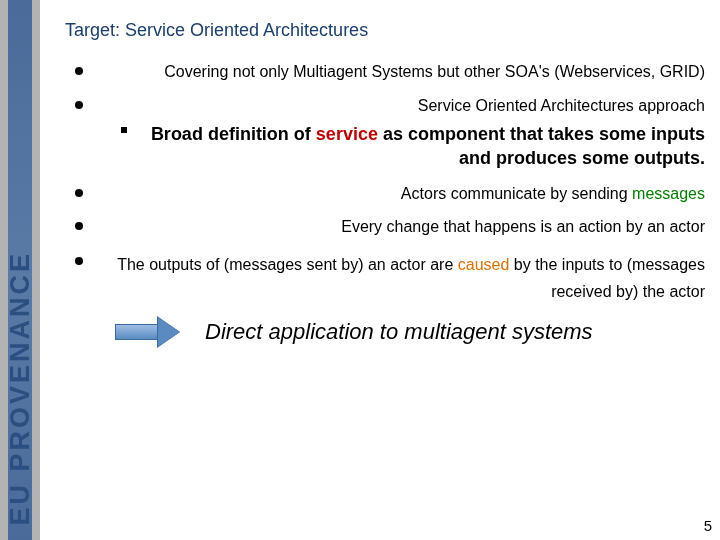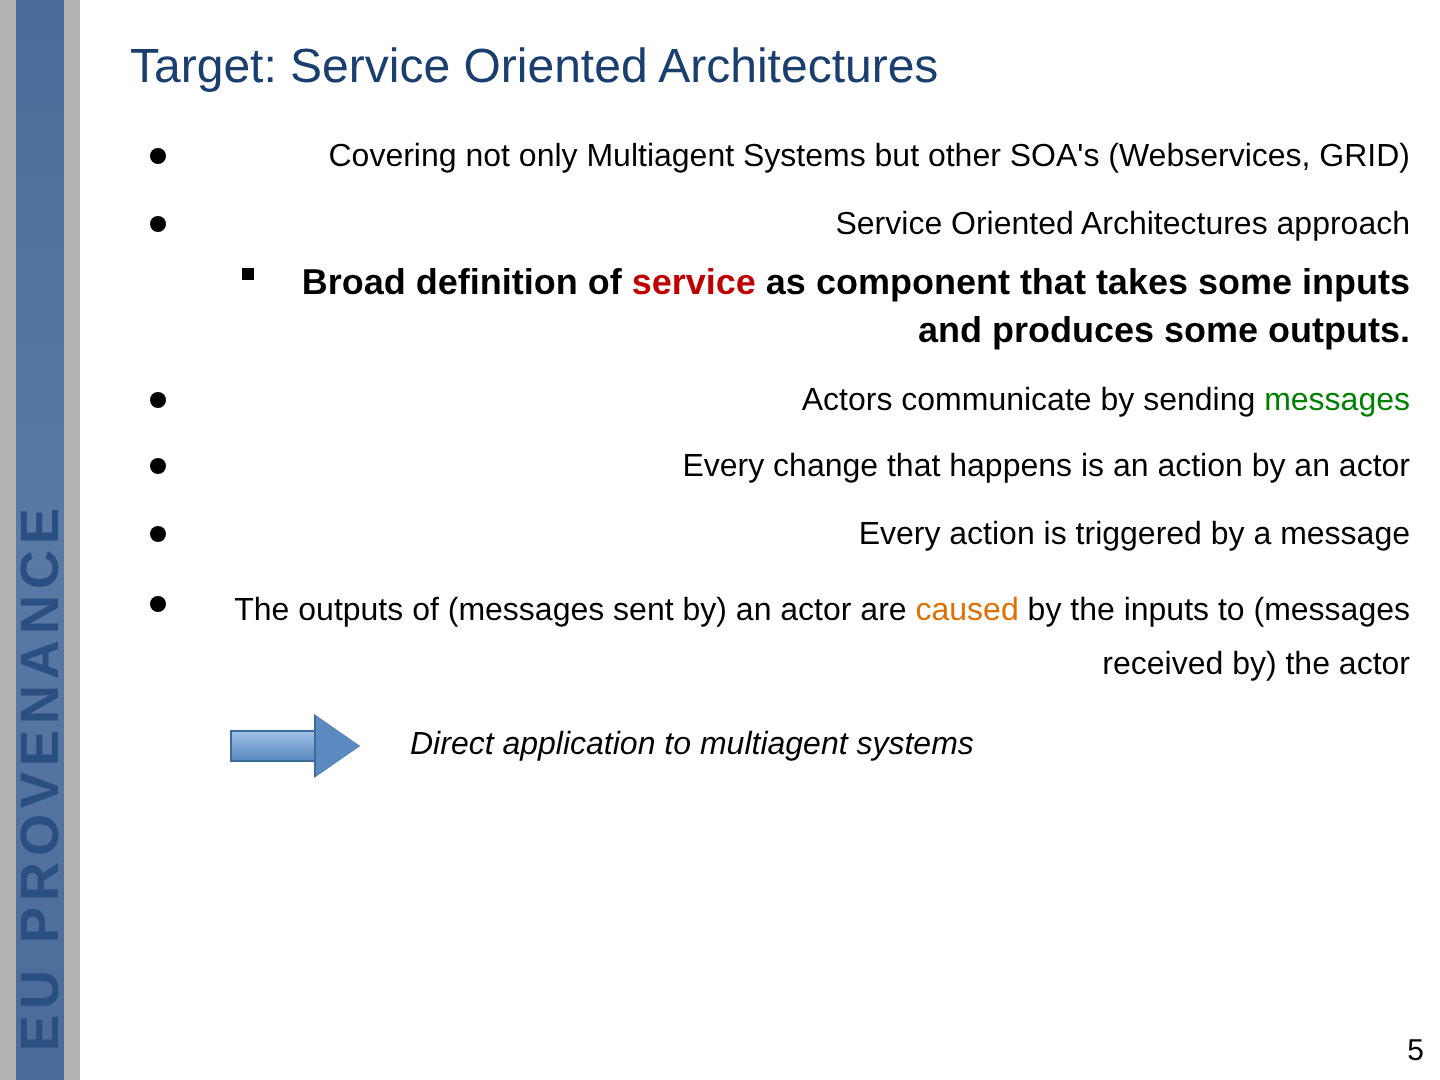--- a/index.html
+++ b/index.html
@@ -2,37 +2,37 @@
 <html><head>
 <meta charset="utf-8">
 <style>
   * { box-sizing: border-box; margin: 0; padding: 0; }
   html, body { width: 720px; height: 540px; font-family: Arial, Helvetica, sans-serif; background: #fff; position: relative; overflow: hidden; }
   .leftbar { position: absolute; left: 0; top: 0; width: 40px; height: 540px; background: #b3b3b3; }
   .leftbar-inner { position: absolute; left: 8px; top: 0; width: 24px; height: 540px; background: linear-gradient(180deg, #4a6b99 0%, #5a7aa6 50%, #4a6b99 100%); }
   .sidelabel { position: absolute; left: -4px; bottom: 14px; width: 48px; height: 460px; display: flex; align-items: flex-end; justify-content: center; }
   .sidelabel span { writing-mode: vertical-rl; transform: rotate(180deg); font-size: 27px; font-weight: 900; letter-spacing: 3px; color: #2b4f80; font-family: Arial, sans-serif; }
   .slide { position: absolute; left: 55px; top: 20px; right: 15px; bottom: 10px; }
-  .title { font-size: 24px; color: #1a3e6e; font-weight: 400; margin-bottom: 20px; margin-left: 10px; }
+  .title { font-size: 18px; color: #1a3e6e; font-weight: 400; margin-bottom: 20px; margin-left: 10px; }
   ul.top { list-style: none; margin-left: 20px; text-align: right; }
   ul.top > li { position: relative; padding-left: 22px; margin-bottom: 12px; font-size: 16px; line-height: 1.35; color: #000; }
   ul.top > li::before { content: ""; position: absolute; left: 0; top: 6px; width: 8px; height: 8px; background: #000; border-radius: 50%; }
   ul.sub { list-style: none; margin: 6px 0 10px 24px; }
   ul.sub > li { position: relative; padding-left: 18px; font-size: 18px; line-height: 1.35; font-weight: 700; color: #000; margin-bottom: 2px; }
   ul.sub > li::before { content: ""; position: absolute; left: 0; top: 5px; width: 6px; height: 6px; background: #000; }
   .hl-red { color: #c00000; }
   .hl-green { color: #008000; }
   .hl-orange { color: #e07000; }
   .conclusion-row { display: flex; align-items: center; margin-top: 10px; margin-left: 60px; gap: 18px; }
   .arrow-box { width: 72px; height: 30px; position: relative; }
   .arrow-shaft { position: absolute; left: 0; top: 7px; width: 44px; height: 16px; background: linear-gradient(180deg, #9fbfe6, #5a8ac0); border: 1px solid #3b6b9b; }
   .arrow-head { position: absolute; left: 43px; top: 0; width: 0; height: 0; border-top: 15px solid transparent; border-bottom: 15px solid transparent; border-left: 22px solid #5a8ac0; }
   .arrow-head::after { content:""; position:absolute; left:-22px; top:-15px; width:0; height:0; border-top:15px solid transparent; border-bottom:15px solid transparent; border-left:22px solid rgba(0,0,0,0); }
   .arrow-head-border { position: absolute; left: 42px; top: -1px; width: 0; height: 0; border-top: 16px solid transparent; border-bottom: 16px solid transparent; border-left: 23px solid #3b6b9b; }
-  .conclusion-text { font-size: 16px; font-style: italic; color: #000; }
+  .conclusion-text { font-size: 22px; font-style: italic; color: #000; }
   .pagenum { position: absolute; right: 8px; bottom: 6px; font-size: 15px; color: #000; }
   .bg-gear { position: absolute; right: 30px; bottom: 60px; width: 240px; height: 240px; opacity: 0.12; z-index: -1; }
 </style>
 </head>
 <body>
 
 <div class="leftbar">
   <div class="leftbar-inner"></div>
 </div>
 <div class="sidelabel">
@@ -67,21 +67,20 @@
       <ul class="sub">
         <li><span>Broad definition of </span><span class="hl-red">service</span><span> as component that takes some inputs and produces some outputs.</span></li>
       </ul>
     </li>
 
 
     <li><span>Actors communicate by sending </span><span class="hl-green">messages</span></li>
 
     <li><span>Every change that happens is an action by an actor</span></li>
 
-    <li><span>Every action is triggered by a message</span></li>
 
     <li style="line-height:1.7;margin-top:13px;"><span>The outputs of (messages sent by) an actor are </span><span class="hl-orange">caused</span><span> by the inputs to (messages received by) the actor</span></li>
   </ul>
 
   <div class="conclusion-row">
     <div class="arrow-box">
       <div class="arrow-shaft"></div>
       <div class="arrow-head-border"></div>
       <div class="arrow-head"></div>
     </div>

